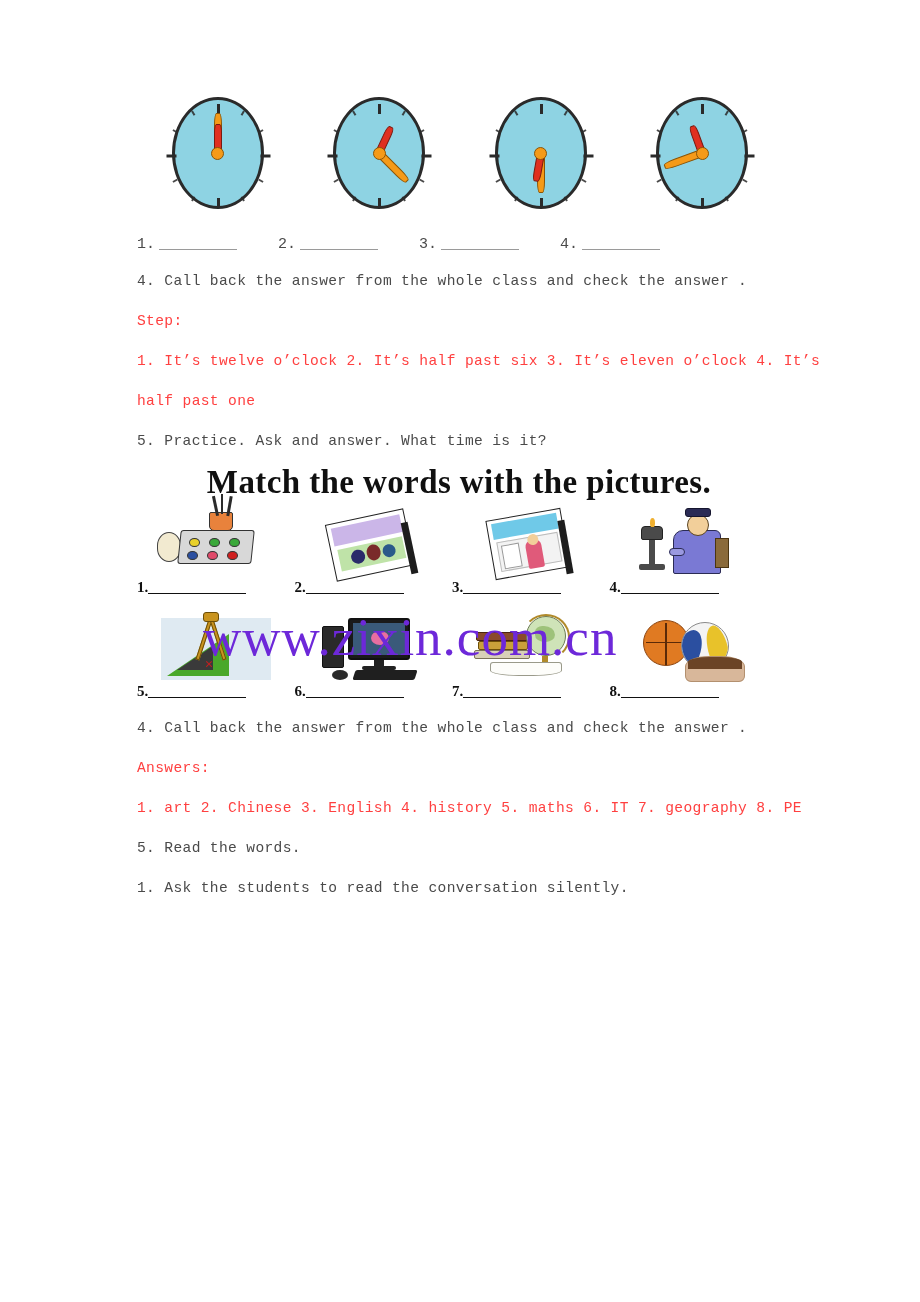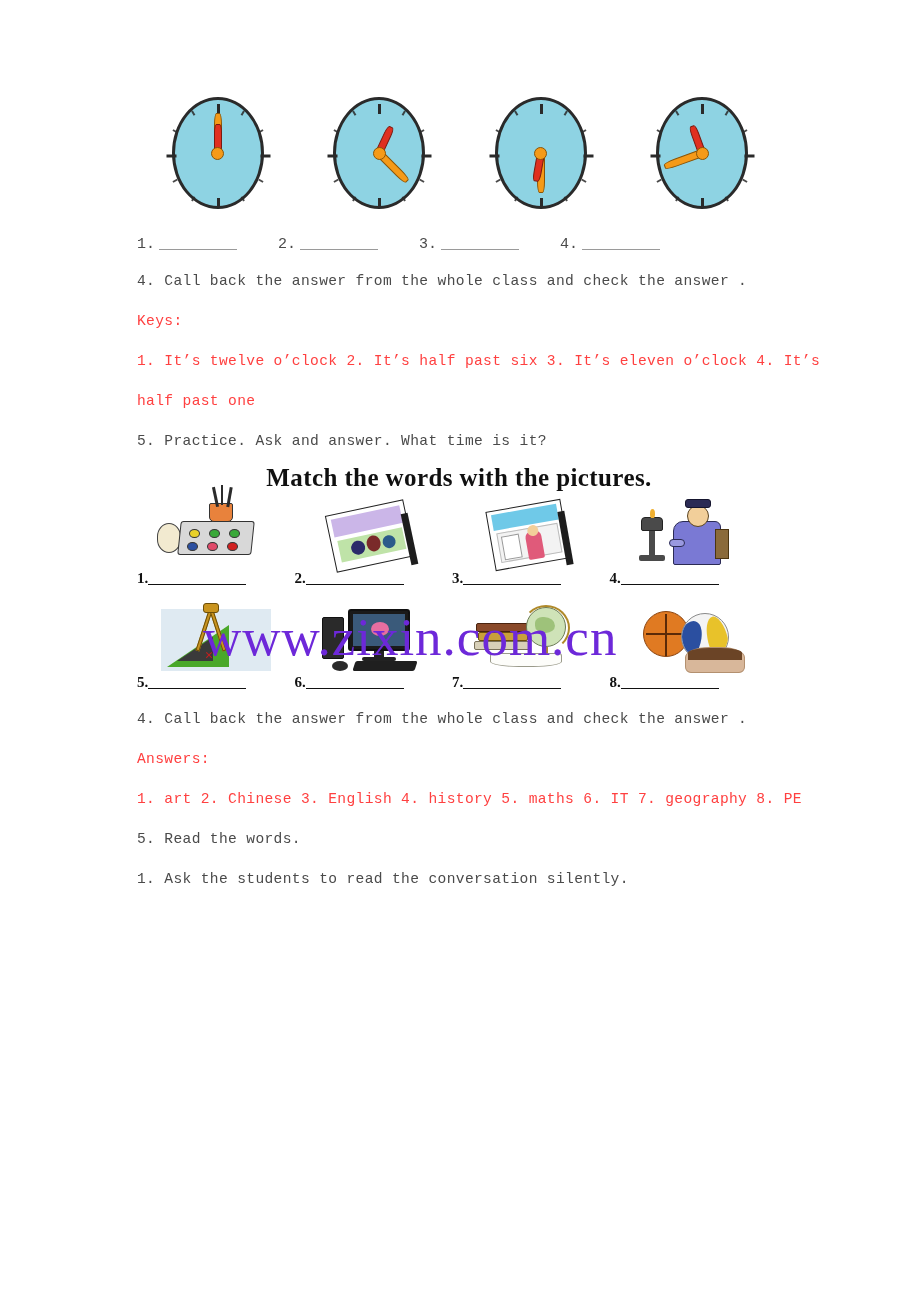--- a/index.html
+++ b/index.html
@@ -140,21 +140,21 @@
   
   .match-figure {
     position: relative;
     width: 630px;
     margin-top: 4px;
     background: #ffffff;
   }
   .match-title {
     font-family: "Liberation Serif", "DejaVu Serif", serif;
     font-weight: bold;
-    font-size: 25px;
+    font-size: 33px;
     color: #101010;
     text-align: center;
     letter-spacing: .4px;
     line-height: 1.05;
     padding-left: 14px;
   }
   .wordbank {
     margin-top: 4px;
     border: 2px solid #3a3a3a;
     background: #c9f0c4;
@@ -377,21 +377,21 @@
     <div class="blank-row">
       <div class="blank-cell"><span>1.</span><span class="blank-line"></span></div>
       <div class="blank-cell"><span>2.</span><span class="blank-line"></span></div>
       <div class="blank-cell"><span>3.</span><span class="blank-line"></span></div>
       <div class="blank-cell"><span>4.</span><span class="blank-line"></span></div>
     </div>
 
     <div class="spacer-sm"></div>
 
     <p class="para">4. Call back the answer from the whole class and check the answer .</p>
-    <p class="para red">Keys:</p>
+    <p class="para red">Step:</p>
     <p class="para red">1. It’s twelve o’clock 2. It’s half past six  3. It’s eleven o’clock 4. It’s</p>
     <p class="para red">half past one</p>
     <p class="para">5. Practice. Ask and answer. What time is it?</p>
 
     <div class="match-figure">
 
       <div class="match-title">Match the words with the pictures.</div>
 
 
       <div class="pic-grid">

